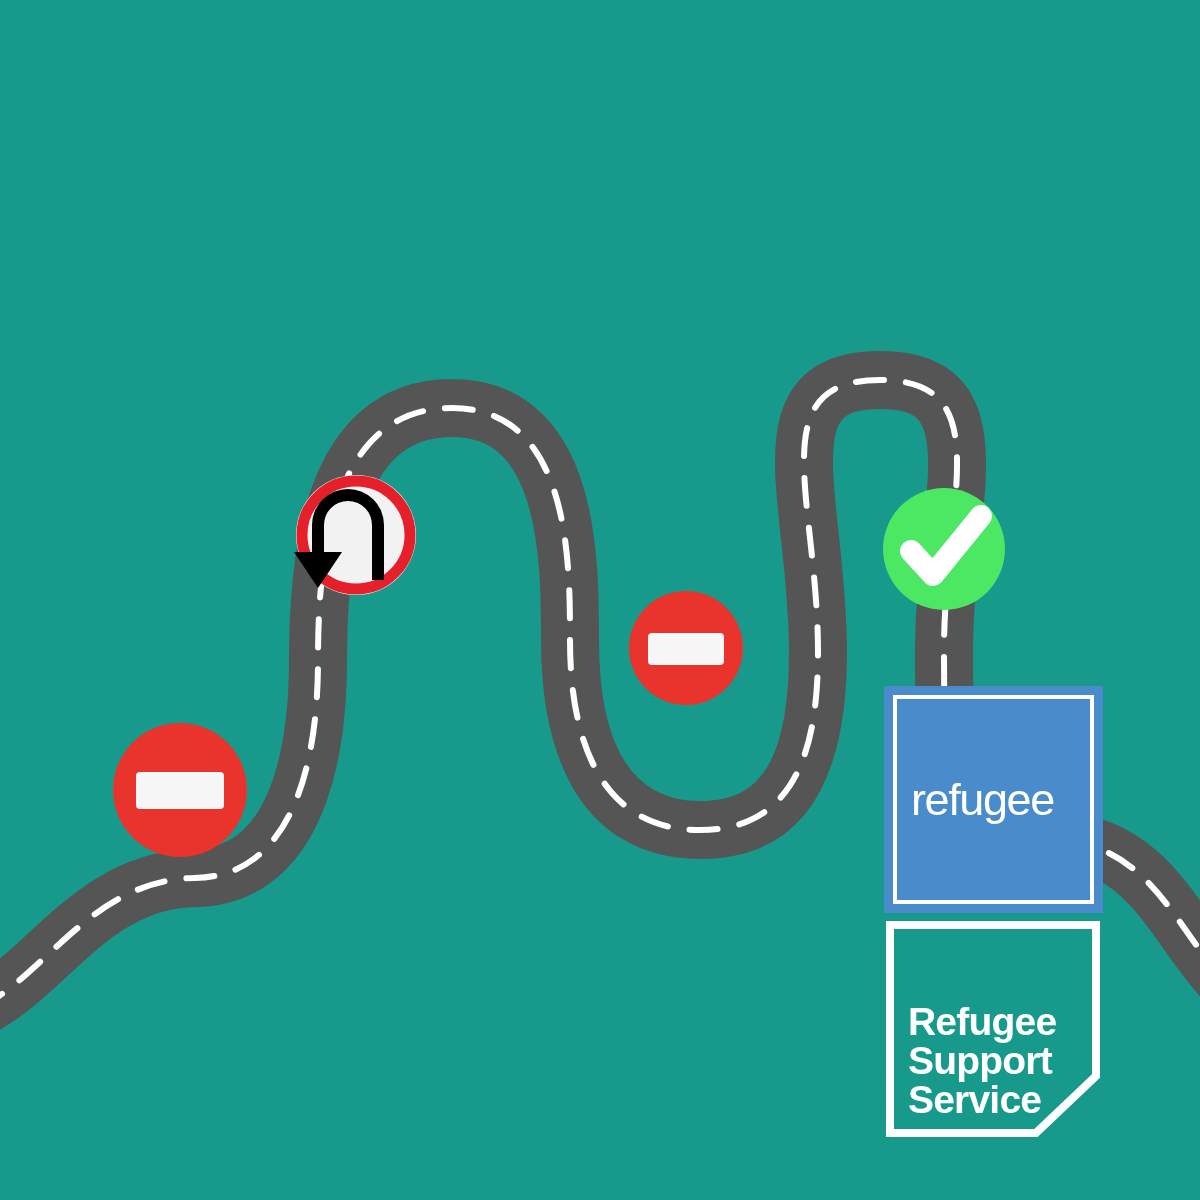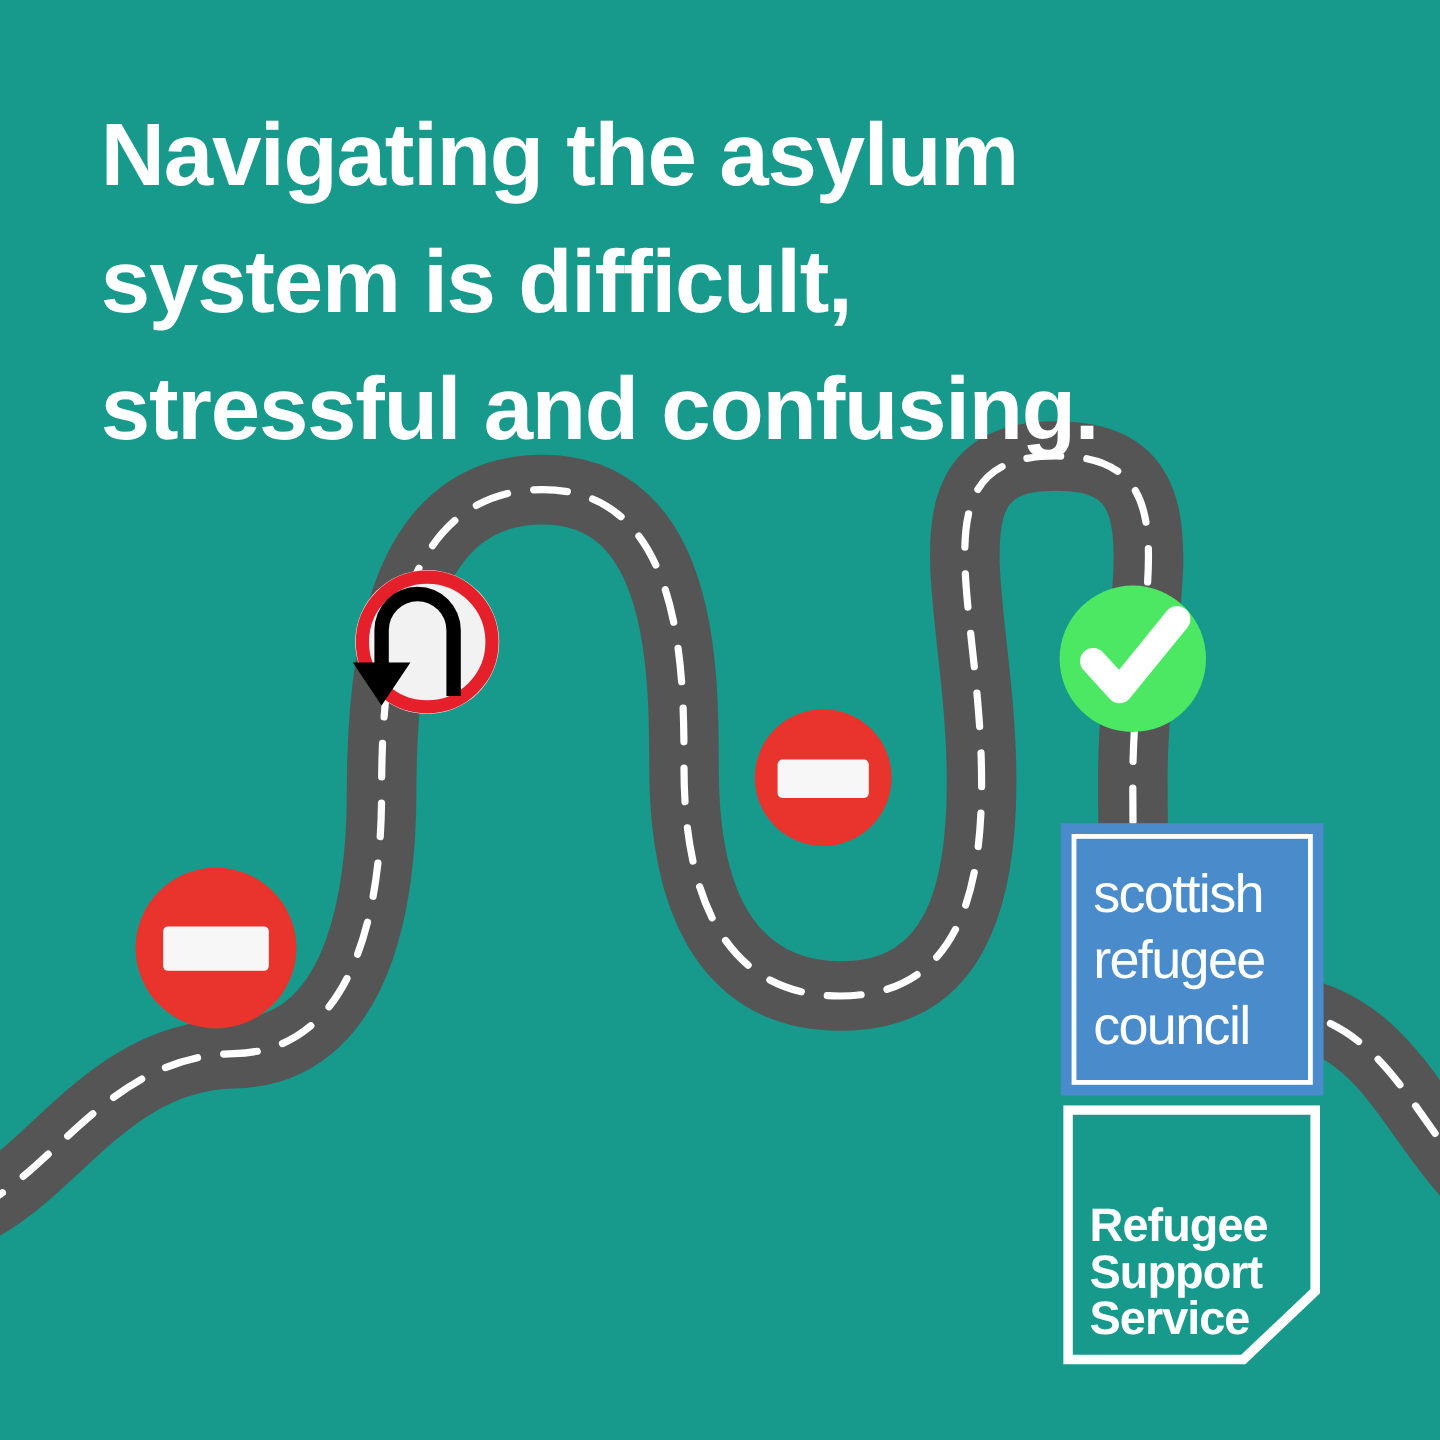--- a/index.html
+++ b/index.html
@@ -140,30 +140,25 @@
 
       <path d="M 372 580 L 372 525 A 24 24 0 0 0 324 525 L 324 552 L 342 552 L 318 588 L 294 552 L 312 552 L 312 525 A 36 36 0 0 1 384 525 L 384 580 Z" fill="#000000"></path>
     </g>
 
     <g>
       <circle cx="944" cy="549" r="61" fill="#4DE863"></circle>
       <path d="M 911 551 L 933 575 L 981 516" fill="none" stroke="#FFFFFF" stroke-width="22" stroke-linecap="round" stroke-linejoin="round"></path>
     </g>
   </svg>
 
-  <div class="headline">Navigating the asylum
-system is difficult,
-stressful and confusing.</div>
 
 
   <div class="src-sign">
     <div class="src-inner">
-      <div class="src-line">scottish</div>
       <div class="src-line">refugee</div>
-      <div class="src-line">council</div>
     </div>
   </div>
 
   <div class="rss-logo">
     <svg viewBox="0 0 214 216" width="214" height="216" xmlns="http://www.w3.org/2000/svg">
       <path d="M 4 4 L 210 4 L 210 155 L 150 212 L 4 212 Z" fill="none" stroke="#FFFFFF" stroke-width="8"></path>
     </svg>
     <div class="rss-text">Refugee
 Support
 Service</div>

